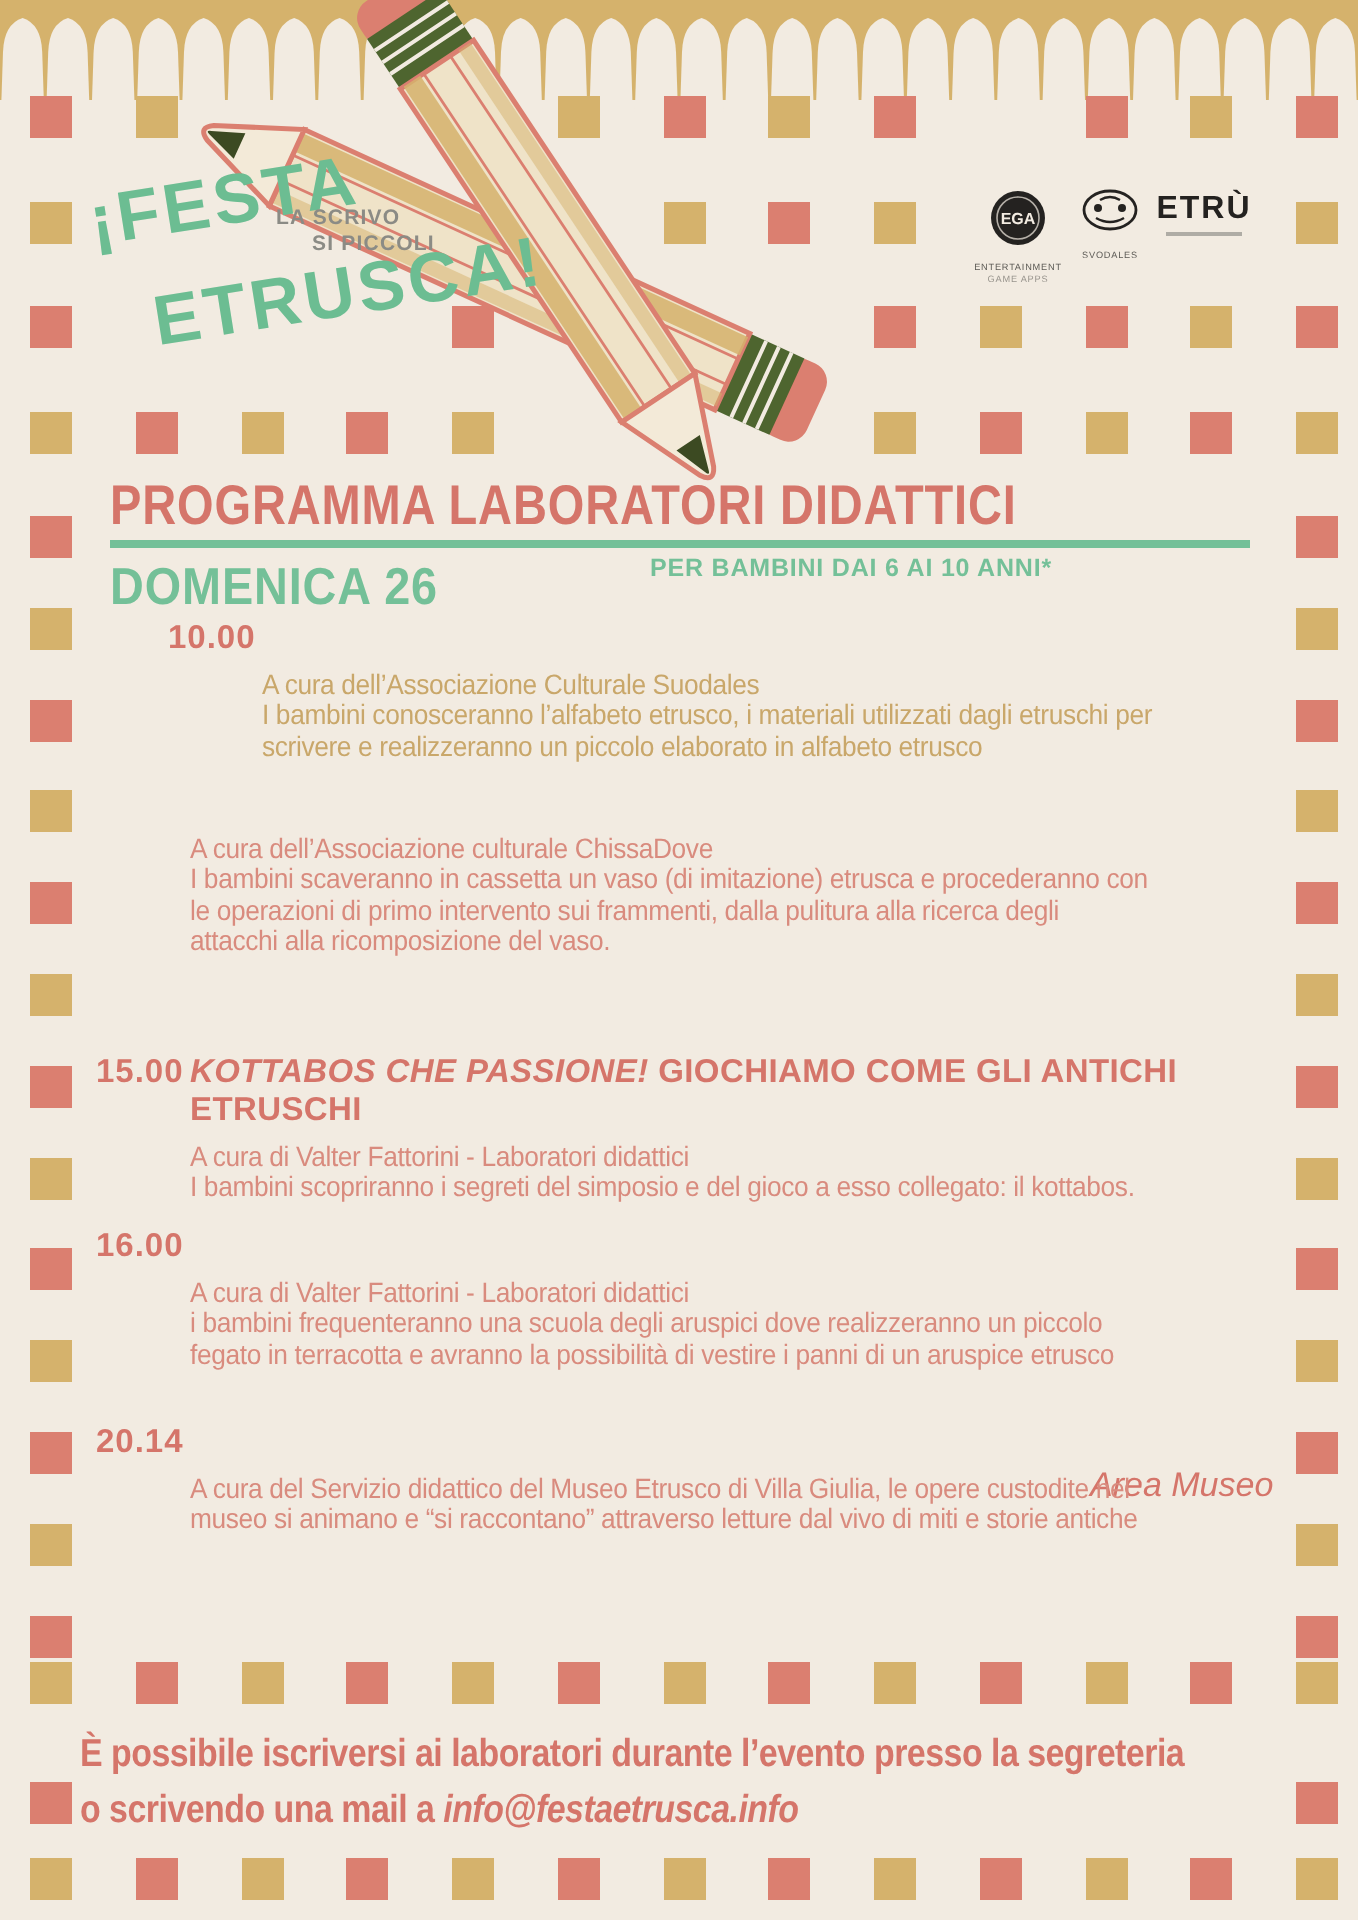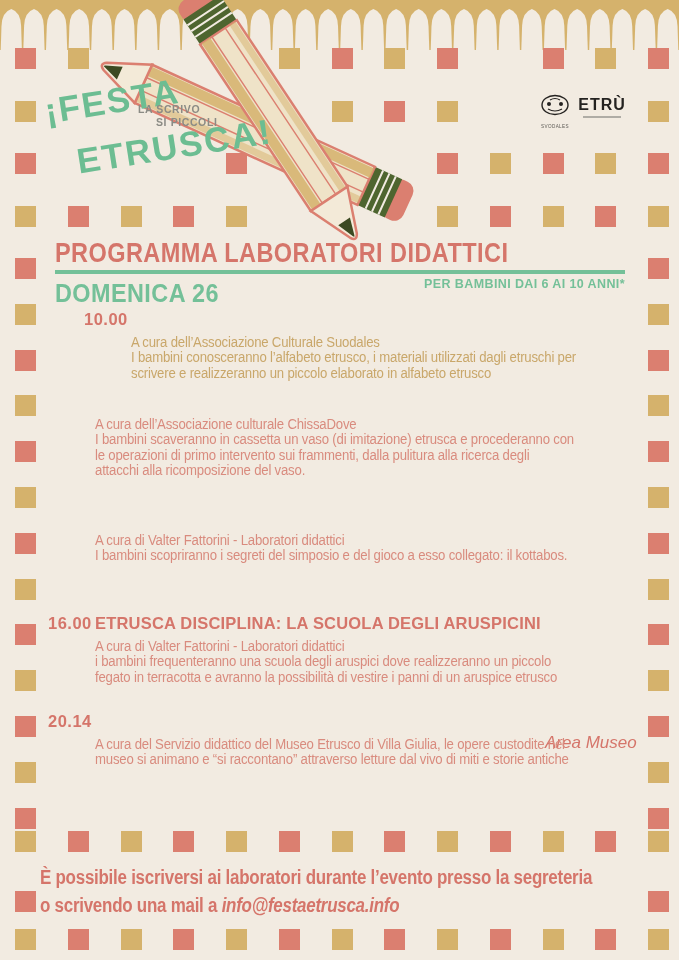--- a/index.html
+++ b/index.html
@@ -19,21 +19,21 @@
   .tagline .ind{display:block;margin-left:18px;}
   
   .partner{position:absolute;z-index:4;text-align:center;color:var(--ink);}
   .cap{font-size:4.6px;letter-spacing:.4px;color:#5c5a55;line-height:5.6px;margin-top:2px;}
   .etru-name{font-size:16px;font-weight:bold;letter-spacing:1px;color:var(--ink);line-height:16px;}
   .etru-bar{width:38px;height:2px;background:#8a8a84;opacity:.65;margin:3px auto 0;}
   
   .prog-title{position:absolute;left:55px;top:237px;z-index:4;color:var(--salmon-deep);font-size:28px;font-weight:bold;white-space:nowrap;transform:scaleX(.84);transform-origin:left top;letter-spacing:.5px;}
   .title-rule{position:absolute;left:55px;top:270px;width:570px;height:3.5px;background:var(--green);z-index:4;}
   .area-badge{position:absolute;left:457px;top:241px;width:168px;height:28px;background:var(--green-badge);z-index:5;color:#fdfaf4;font-style:italic;font-size:17px;line-height:28px;text-align:right;box-sizing:border-box;padding-right:9px;}
-  .age-note{position:absolute;left:325px;top:277px;width:300px;text-align:right;z-index:4;color:var(--green);font-size:12.5px;font-weight:bold;letter-spacing:.4px;}
+  .age-note{position:absolute;left:325px;top:277px;width:300px;z-index:4;color:var(--green);font-size:12.5px;font-weight:bold;letter-spacing:.4px;}
   .date-head{position:absolute;left:55px;top:278px;z-index:4;color:var(--green);font-size:26px;font-weight:bold;letter-spacing:.5px;transform:scaleX(.9);transform-origin:left top;white-space:nowrap;}
   
   .entry{position:absolute;left:48px;width:610px;z-index:4;}
   .head{display:flex;align-items:flex-start;}
   .time{width:47px;flex:0 0 47px;color:var(--salmon-deep);font-size:16.5px;font-weight:bold;letter-spacing:.5px;}
   .etitle{color:var(--salmon-deep);font-size:16.5px;font-weight:bold;letter-spacing:.2px;line-height:19px;}
   .etitle .it{font-style:italic;}
   .enote{color:var(--green);font-size:12px;font-weight:bold;letter-spacing:.4px;margin-left:10px;align-self:flex-end;margin-bottom:2px;white-space:nowrap;}
   .body{margin-left:47px;margin-top:6px;color:var(--salmon-body);font-size:14px;line-height:15.4px;letter-spacing:-.2px;white-space:pre-line;transform:scaleX(.94);transform-origin:left top;}
   .body.tan{color:var(--tan-text);}
@@ -196,20 +196,31 @@
     </g>
   </svg>
 
   <div class="brand-line" style="left:42px;top:92px;">¡FESTA</div>
   <div class="brand-line" style="left:74px;top:142px;">ETRUSCA!</div>
   <div class="tagline" style="left:138px;top:103px;z-index:4;">
     <span>LA SCRIVO</span>
     <span class="ind">SI PICCOLI</span>
   </div>
 
+  <div class="partner" style="left:481px;top:94px;width:56px;">
+    <svg width="30" height="30" viewBox="0 0 30 30">
+      <circle cx="15" cy="15" r="13.5" fill="#242220"></circle>
+      <circle cx="15" cy="15" r="10.5" fill="none" stroke="#f2ebe1" stroke-width=".8" opacity=".7"></circle>
+      <text x="15" y="18" font-family="Liberation Sans, sans-serif" font-size="8" font-weight="bold" fill="#f2ebe1" text-anchor="middle">EGA</text>
+    </svg>
+    <div class="cap">
+      <div>ENTERTAINMENT</div>
+      <div style="opacity:.6">GAME APPS</div>
+    </div>
+  </div>
 
   <div class="partner" style="left:539px;top:94px;width:32px;">
     <svg width="30" height="24" viewBox="0 0 30 24">
       <ellipse cx="15" cy="11" rx="13" ry="9.5" fill="none" stroke="#242220" stroke-width="1.4"></ellipse>
       <circle cx="9" cy="10" r="2" fill="#242220"></circle>
       <circle cx="21" cy="10" r="2" fill="#242220"></circle>
       <path d="M8,15 Q15,19 22,15 M10,6 Q15,3 20,6" stroke="#242220" stroke-width="1.2" fill="none"></path>
     </svg>
     <div class="cap">SVODALES</div>
   </div>
@@ -234,28 +245,31 @@
   </div>
 
   <div class="entry" style="top:411px;">
     <div class="body">A cura dell’Associazione culturale ChissaDove
 I bambini scaveranno in cassetta un vaso (di imitazione) etrusca e procederanno con
 le operazioni di primo intervento sui frammenti, dalla pulitura alla ricerca degli
 attacchi alla ricomposizione del vaso.</div>
   </div>
 
   <div class="entry" style="top:527px;">
+    <div class="head">
+      <span class="time">15.00</span>
+      <span class="etitle"><span class="it">KOTTABOS CHE PASSIONE!</span> <span>GIOCHIAMO COME GLI ANTICHI ETRUSCHI</span></span>
+    </div>
     <div class="body">A cura di Valter Fattorini - Laboratori didattici
 I bambini scopriranno i segreti del simposio e del gioco a esso collegato: il kottabos.</div>
   </div>
 
   <div class="entry" style="top:614px;">
     <div class="head">
       <span class="time">16.00</span>
-      <span class="etitle">ETRUSCA DISCIPLINA: LA SCUOLA DEGLI ARUSPICINI</span>
     </div>
     <div class="body">A cura di Valter Fattorini - Laboratori didattici
 i bambini frequenteranno una scuola degli aruspici dove realizzeranno un piccolo
 fegato in terracotta e avranno la possibilità di vestire i panni di un aruspice etrusco</div>
   </div>
 
   <div class="entry" style="top:712px;">
     <div class="head">
       <span class="time">20.14</span>
     </div>

